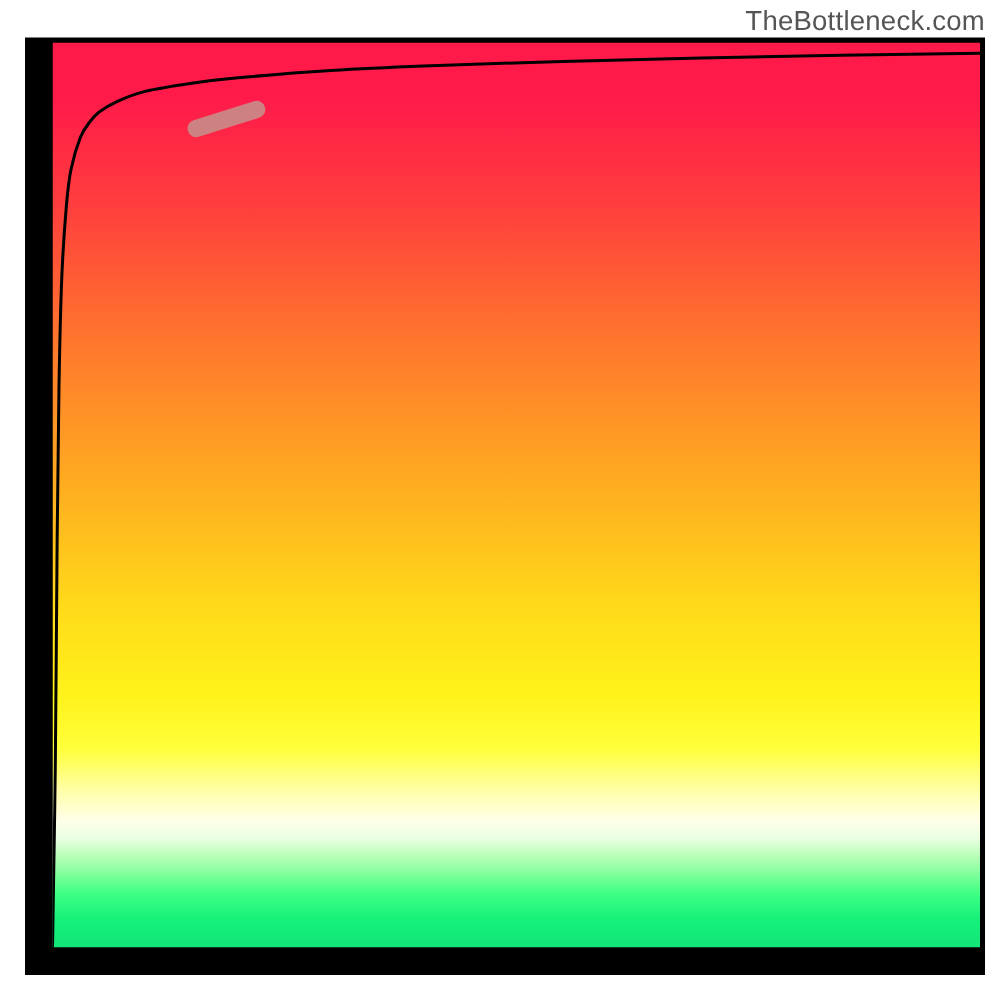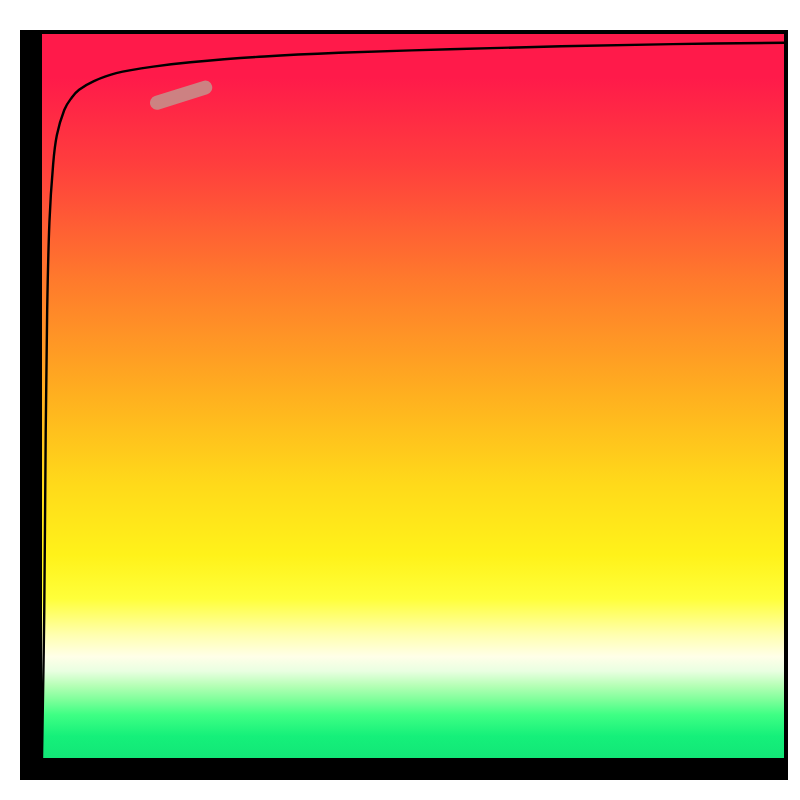--- a/index.html
+++ b/index.html
@@ -72,20 +72,21 @@
     width: 100%;
     height: 100%;
     z-index: 2;
   }
 </style>
 </head>
 <body>
 
 <div class="stage">
 
+  <div class="branding">TheBottleneck.com</div>
 
   <div class="plot-frame">
     <div class="plot-inner">
       <div class="gradient-bg"></div>
       <svg class="curve" viewBox="0 0 742 724" preserveAspectRatio="none">
         <path fill="none" stroke="#000000" stroke-width="2.4" stroke-linecap="round" stroke-linejoin="round" d="M 0.00 724.00 C 0.37 699.87, 1.61 633.50, 2.23 579.20 C 2.84 524.90, 3.22 448.88, 3.71 398.20 C 4.20 347.52, 4.58 310.11, 5.19 275.12 C 5.81 240.13, 6.43 212.37, 7.42 188.24 C 8.41 164.11, 9.89 144.80, 11.13 130.32 C 12.37 115.84, 12.98 110.41, 14.84 101.36 C 16.70 92.31, 19.79 82.29, 22.26 76.02 C 24.73 69.75, 27.21 67.09, 29.68 63.71 C 32.15 60.33, 33.39 58.52, 37.10 55.75 C 40.81 52.97, 45.76 49.84, 51.94 47.06 C 58.12 44.28, 64.31 41.51, 74.20 39.10 C 84.09 36.68, 98.93 34.39, 111.30 32.58 C 123.67 30.77, 129.85 29.93, 148.40 28.24 C 166.95 26.55, 197.87 24.01, 222.60 22.44 C 247.33 20.88, 265.88 20.03, 296.80 18.82 C 327.72 17.62, 371.00 16.29, 408.10 15.20 C 445.20 14.12, 482.30 13.15, 519.40 12.31 C 556.50 11.46, 593.60 10.74, 630.70 10.14 C 667.80 9.53, 723.45 8.93, 742.00 8.69" id="curvePath"></path>
         <line id="markerPill" stroke="#c98a87" stroke-width="14" stroke-linecap="round" opacity="0.92" x1="115.01" y1="68.78" x2="163.24" y2="53.58"></line>
       </svg>
     </div>
   </div>

